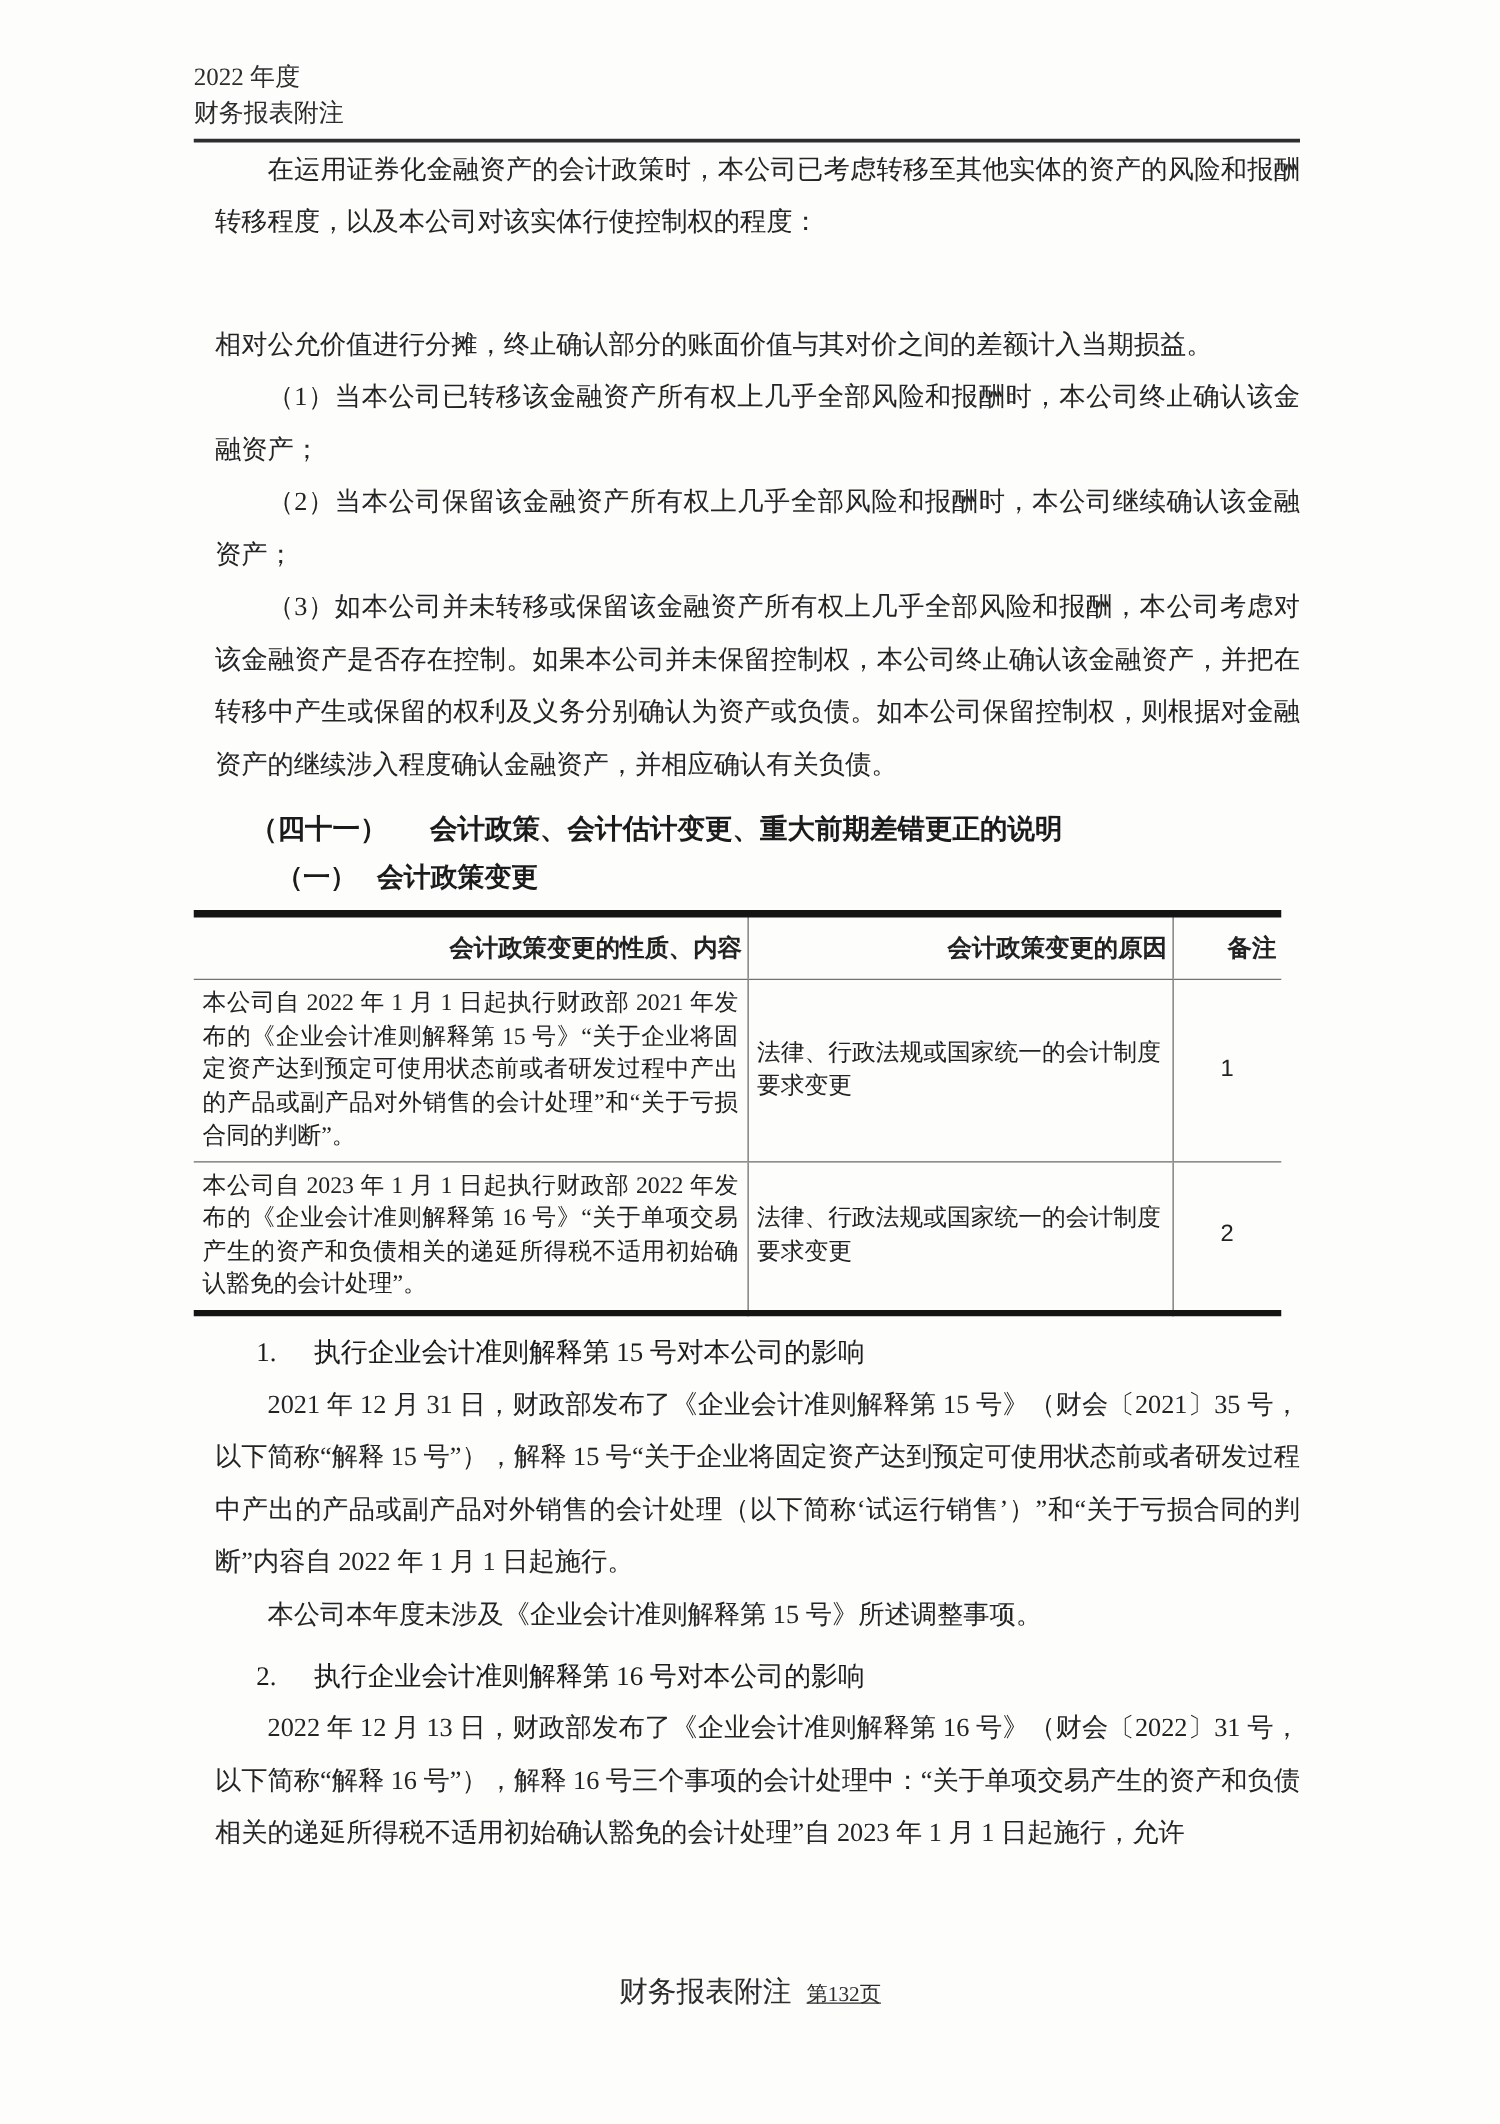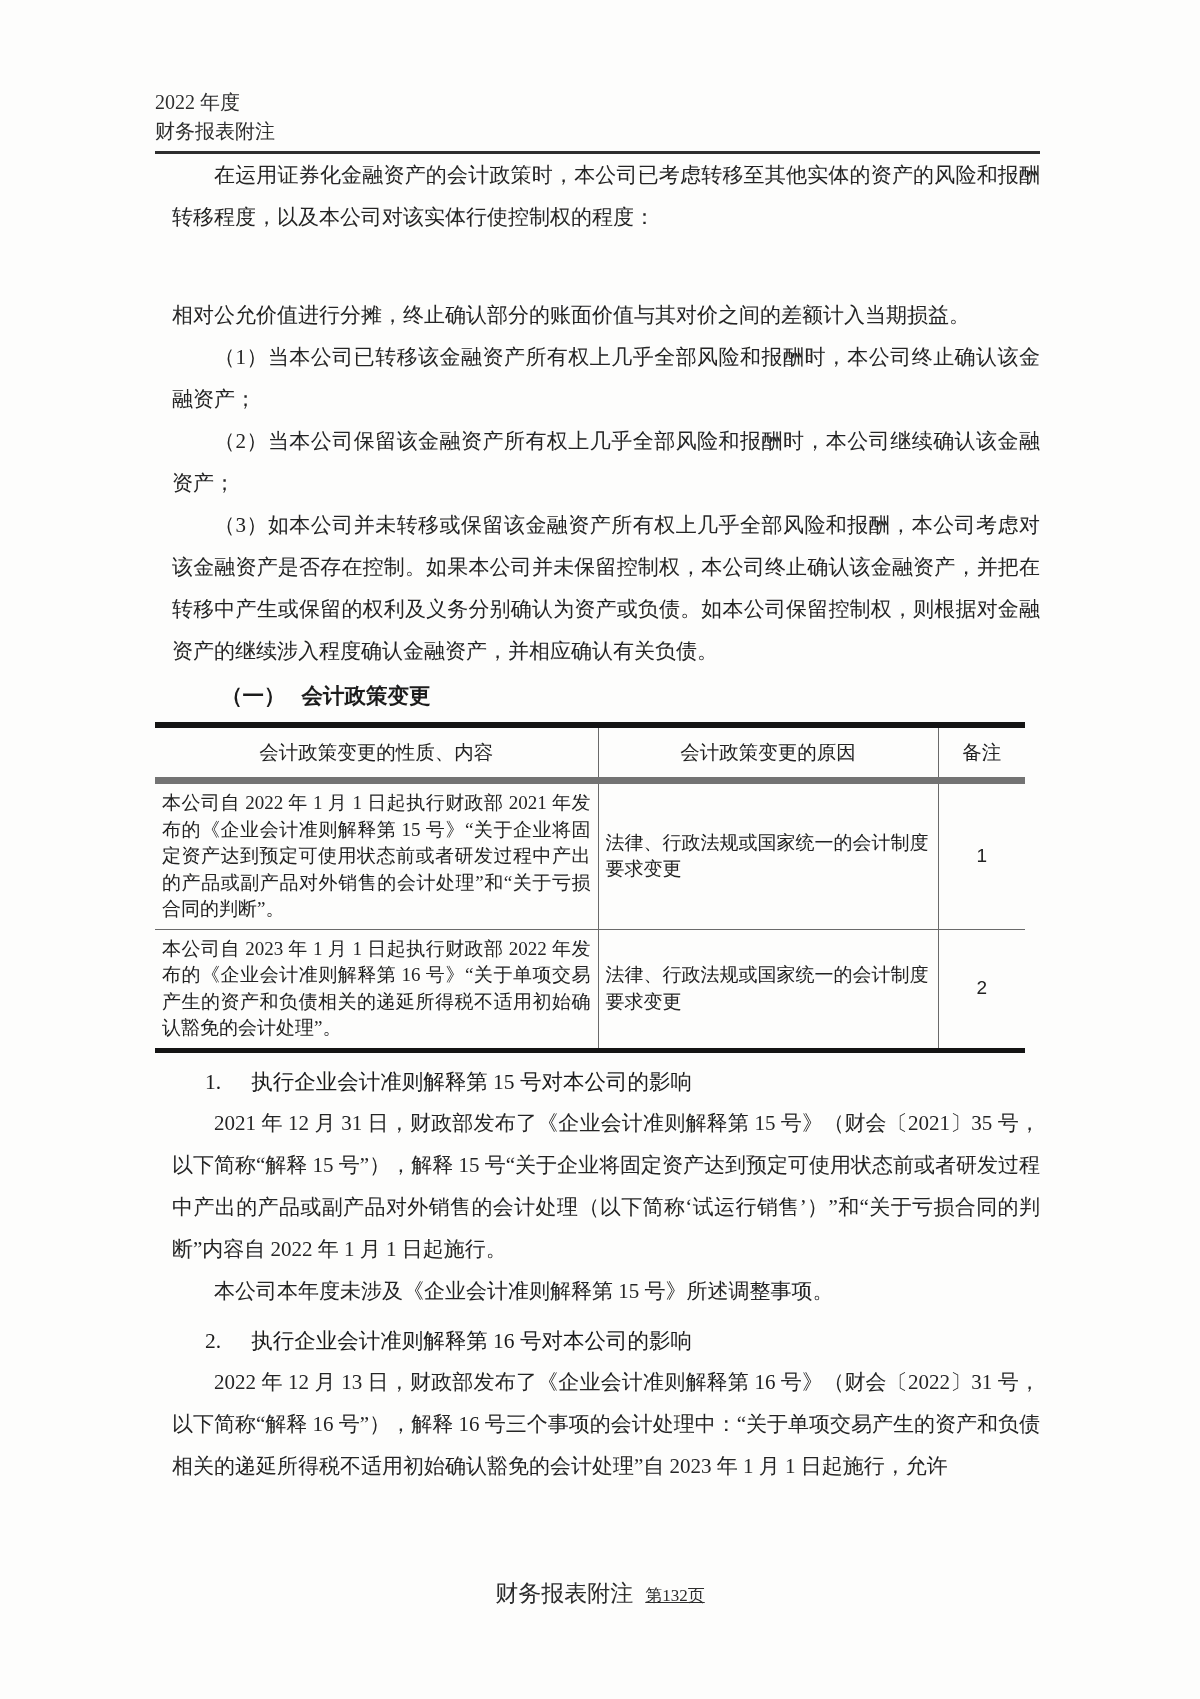--- a/index.html
+++ b/index.html
@@ -8,21 +8,21 @@
     width:1200px; height:1699px;
     background:#fdfdfc;
     font-family:"Liberation Serif","DejaVu Serif",serif;
     color:#262626;
     overflow:hidden;
     box-sizing:border-box;
   }
   .content { padding:0 160px 0 155px; box-sizing:border-box; }
 
   
-  .run-head { padding-top:88px; font-size:20px; line-height:29px; color:#2d2d2d; }
+  .run-head { padding-top:48px; font-size:20px; line-height:29px; color:#2d2d2d; }
   .head-rule { border-bottom:3px solid #2e2e2e; margin-top:5px; }
 
   
   .body-p {
     margin:0 0 0 17px;
     width:868px;
     font-size:21px;
     line-height:42px;
     text-align:justify;
     color:#242424;
@@ -41,25 +41,25 @@
     margin-top:12px;
     width:870px;
     border-collapse:collapse;
     border-top:6px solid #141414;
     border-bottom:5px solid #141414;
     font-size:19px;
     color:#222;
     table-layout:fixed;
   }
   table.policy th {
-    font-weight:normal;
-    text-align:center;
+    font-weight:bold;
+    text-align:right;
     font-size:19.5px;
     padding:11px 4px;
-    border-bottom:7px solid #737373;
+    border-bottom:1px solid #737373;
   }
   table.policy td {
     vertical-align:middle;
     padding:6px 7px;
     line-height:26.5px;
   }
   table.policy tbody tr + tr td { border-top:1px solid #6a6a6a; }
   table.policy th:nth-child(2), table.policy td:nth-child(2),
   table.policy th:nth-child(3), table.policy td:nth-child(3) { border-left:1px solid #6a6a6a; }
   td.cell-nature { text-align:justify; }
@@ -90,20 +90,23 @@
     </header>
     <div class="head-rule"></div>
 
     <main>
       <p class="body-p indent">在运用证券化金融资产的会计政策时，本公司已考虑转移至其他实体的资产的风险和报酬转移程度，以及本公司对该实体行使控制权的程度：</p>
       <p class="body-p first-gap">相对公允价值进行分摊，终止确认部分的账面价值与其对价之间的差额计入当期损益。</p>
       <p class="body-p indent">（1）当本公司已转移该金融资产所有权上几乎全部风险和报酬时，本公司终止确认该金融资产；</p>
       <p class="body-p indent">（2）当本公司保留该金融资产所有权上几乎全部风险和报酬时，本公司继续确认该金融资产；</p>
       <p class="body-p indent">（3）如本公司并未转移或保留该金融资产所有权上几乎全部风险和报酬，本公司考虑对该金融资产是否存在控制。如果本公司并未保留控制权，本公司终止确认该金融资产，并把在转移中产生或保留的权利及义务分别确认为资产或负债。如本公司保留控制权，则根据对金融资产的继续涉入程度确认金融资产，并相应确认有关负债。</p>
 
+      <h2 class="h41">
+        <span class="h-num">（四十一）</span><span class="h-title">会计政策、会计估计变更、重大前期差错更正的说明</span>
+      </h2>
       <h3 class="hsub">
         <span class="h-num">（一）</span><span class="h-title">会计政策变更</span>
       </h3>
 
       <table class="policy">
         <colgroup>
           <col style="width:443px">
             <col style="width:340px">
             <col style="width:87px">
         </colgroup>

